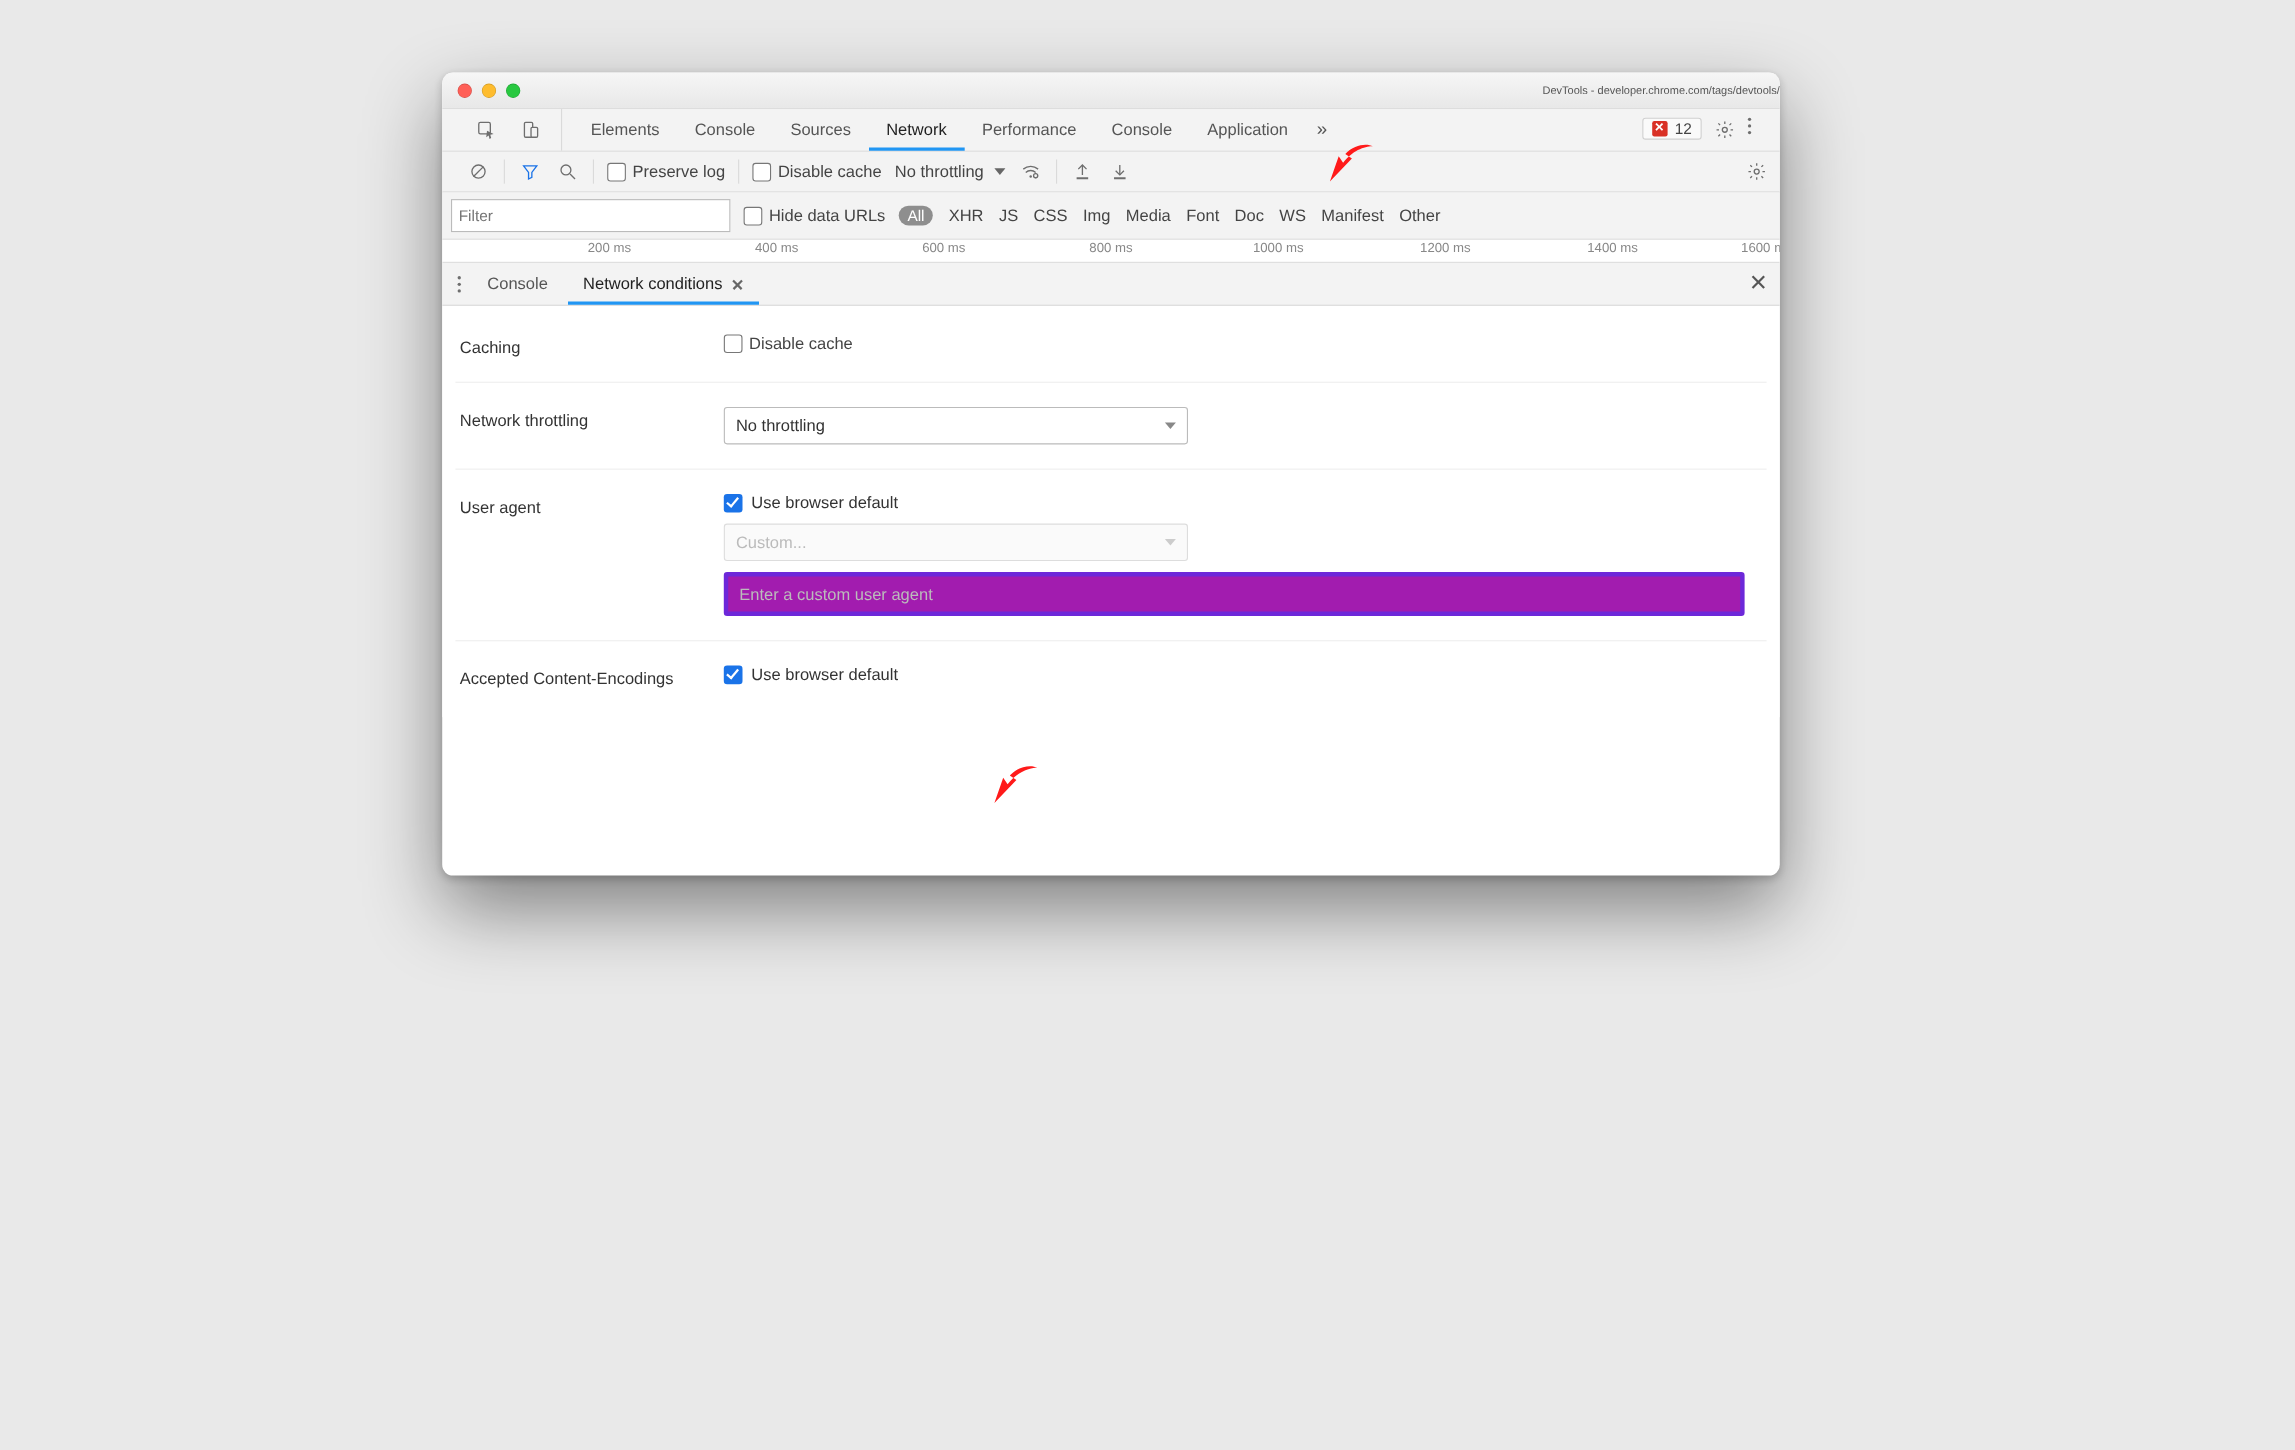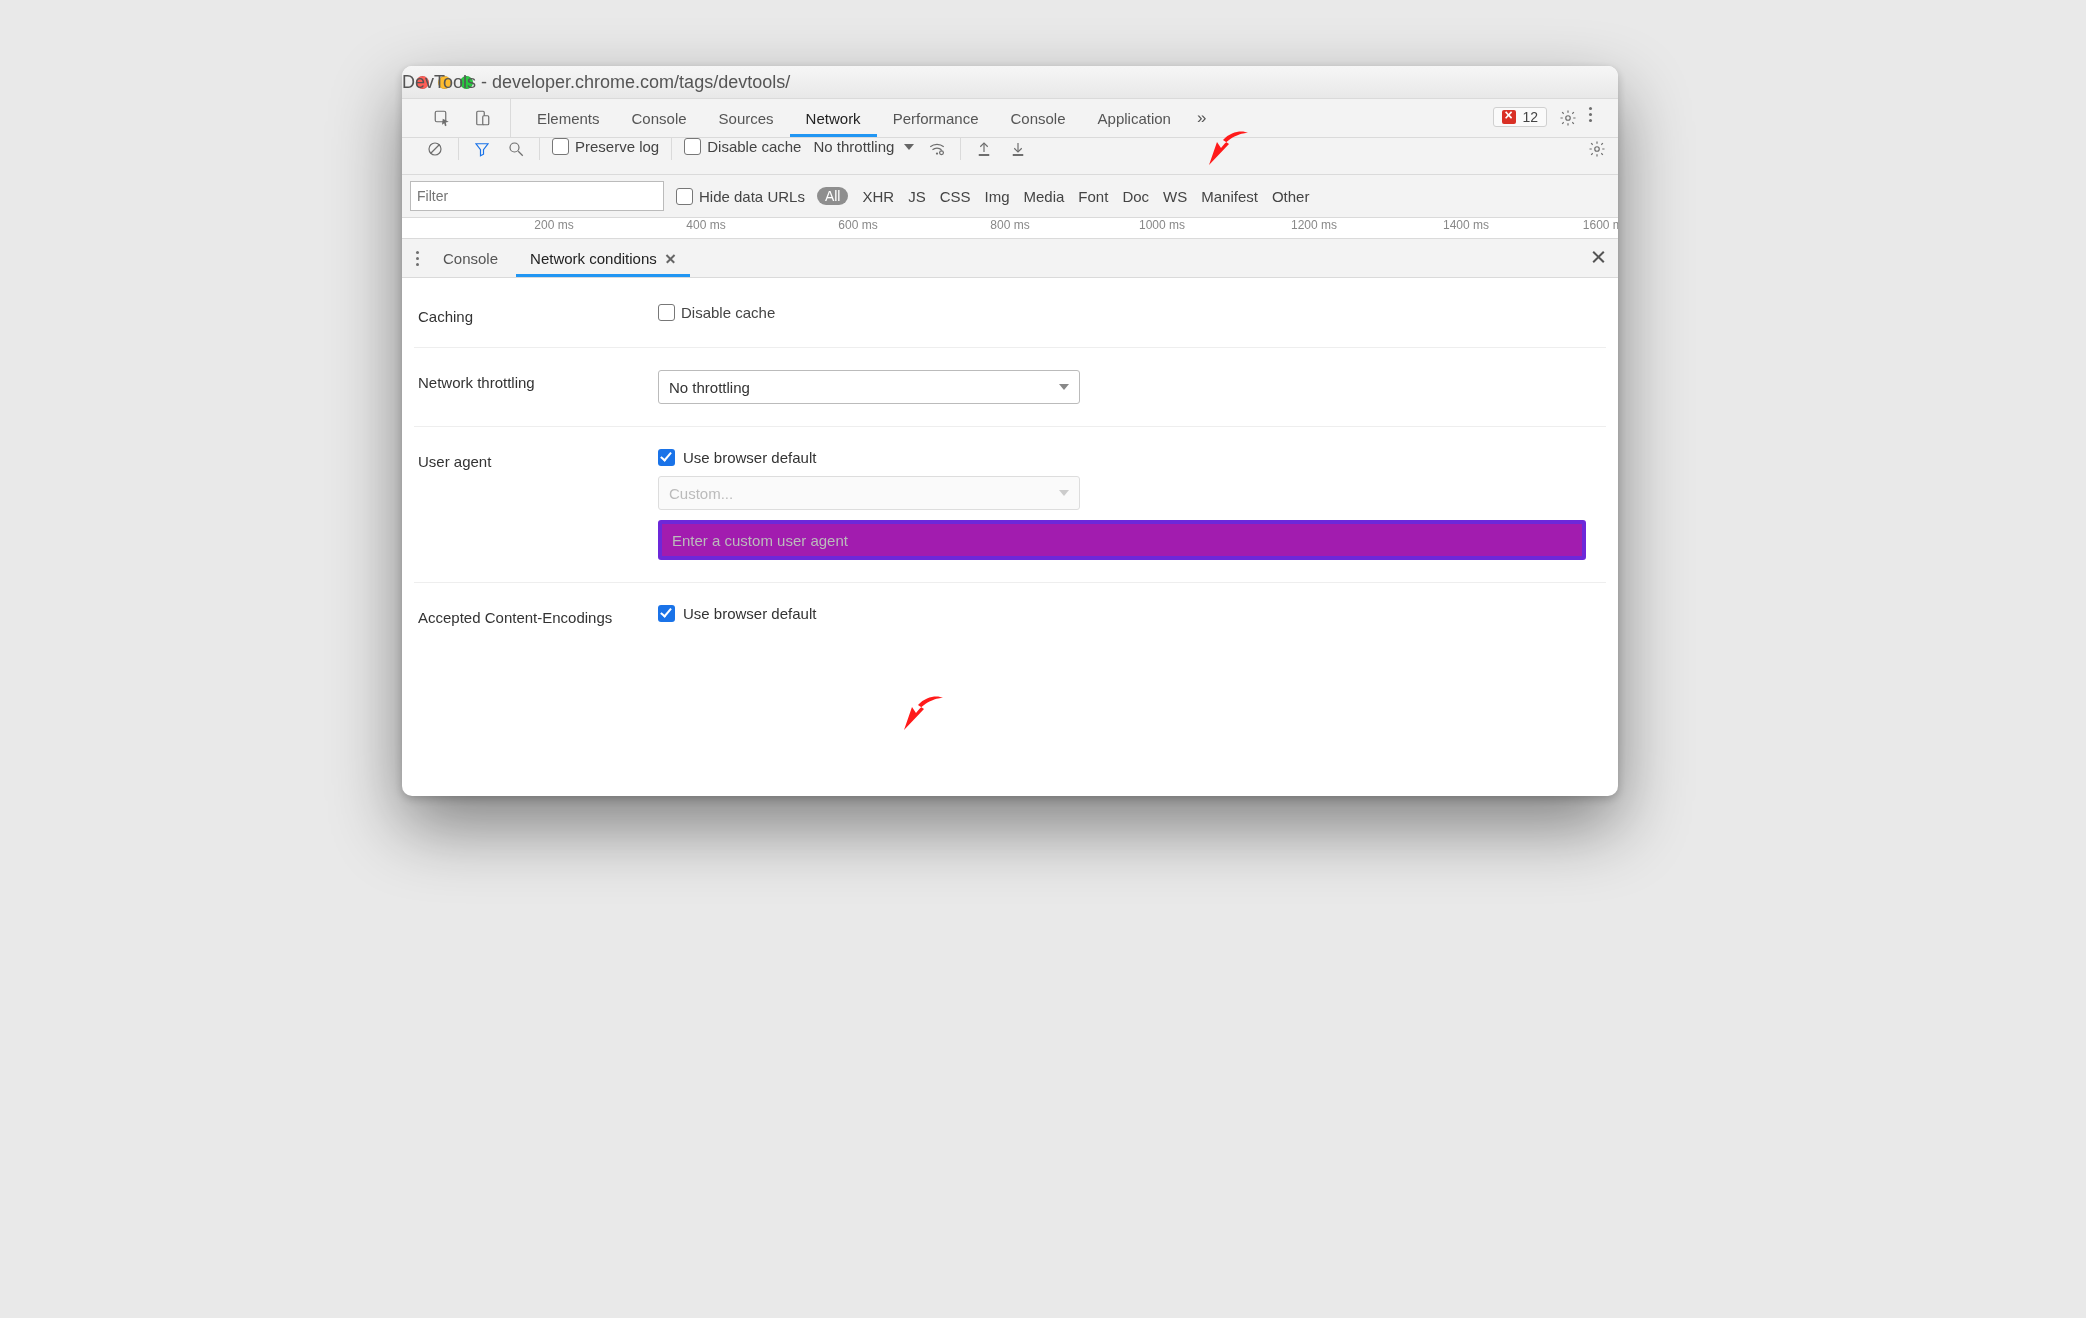--- a/index.html
+++ b/index.html
@@ -31,21 +31,21 @@
   }
   
   .titlebar{
     height:32px;background:linear-gradient(#f6f6f6,#e8e8e8);
     border-bottom:1px solid var(--panel-border);
     display:flex;align-items:center;position:relative;
   }
   .traffic{display:flex;gap:9px;padding-left:14px}
   .dot{width:13px;height:13px;border-radius:50%;box-shadow:inset 0 0 0 .5px rgba(0,0,0,.2)}
   .dot.r{background:#ff5f57}.dot.y{background:#febc2e}.dot.g{background:#28c840}
-  .title{position:absolute;left:0;right:0;text-align:left;font-size:18px;color:#555;pointer-events:none}
+  .title{position:absolute;left:0;right:0;text-align:right;font-size:10px;color:#555;pointer-events:none}
   
   .tabstrip{
     height:38px;border-bottom:1px solid var(--panel-border);
     display:flex;align-items:center;background:var(--toolbar-bg);
     padding:0 20px;gap:0;
   }
   .ts-left{display:flex;align-items:center;gap:0;padding-right:8px;border-right:1px solid var(--panel-border);height:100%;}
   .ts-left .ico{padding:0 9px;}
   .tabs{display:flex;align-items:center;height:100%;margin-left:10px;gap:0;flex:1}
   .tab{padding:0 16px;height:100%;display:flex;align-items:center;color:#555;cursor:default}
@@ -54,21 +54,21 @@
   .badge{display:flex;align-items:center;gap:6px;border:1px solid #d0d0d0;border-radius:3px;padding:1px 8px;font-size:14px;color:#444;background:#fafafa}
   .badge .sq{width:14px;height:14px;background:#d93025;border-radius:2px;position:relative}
   .badge .sq:after{content:"×";color:#fff;position:absolute;left:2px;top:-3px;font-weight:700;font-size:14px}
   .ico{display:inline-flex;align-items:center;justify-content:center;width:22px;height:22px;color:var(--icon)}
   .ico svg{width:18px;height:18px;stroke:currentColor;fill:none;stroke-width:1.6}
   .kebab{display:flex;flex-direction:column;gap:3px;justify-content:center;align-items:center}
   .kebab i{width:3px;height:3px;background:var(--icon);border-radius:50%}
   
   .nettool{
     height:36px;border-bottom:1px solid var(--panel-border);
-    background:var(--toolbar-bg);display:flex;align-items:flex-start;gap:12px;padding:0 10px;
+    background:var(--toolbar-bg);display:flex;align-items:center;gap:12px;padding:0 10px;
   }
   .sep{width:1px;height:22px;background:var(--panel-border)}
   .record{width:16px;height:16px;border-radius:50%;background:#d93025}
   .chk{display:flex;align-items:center;gap:6px;color:#444}
   .chk .box{width:15px;height:15px;border:1.5px solid #777;border-radius:3px;background:#fff}
   .select{display:flex;align-items:center;gap:10px;color:#444}
   .select .caret{width:0;height:0;border-left:5px solid transparent;border-right:5px solid transparent;border-top:6px solid #666}
   .spacer{flex:1}
   
   .filterrow{

